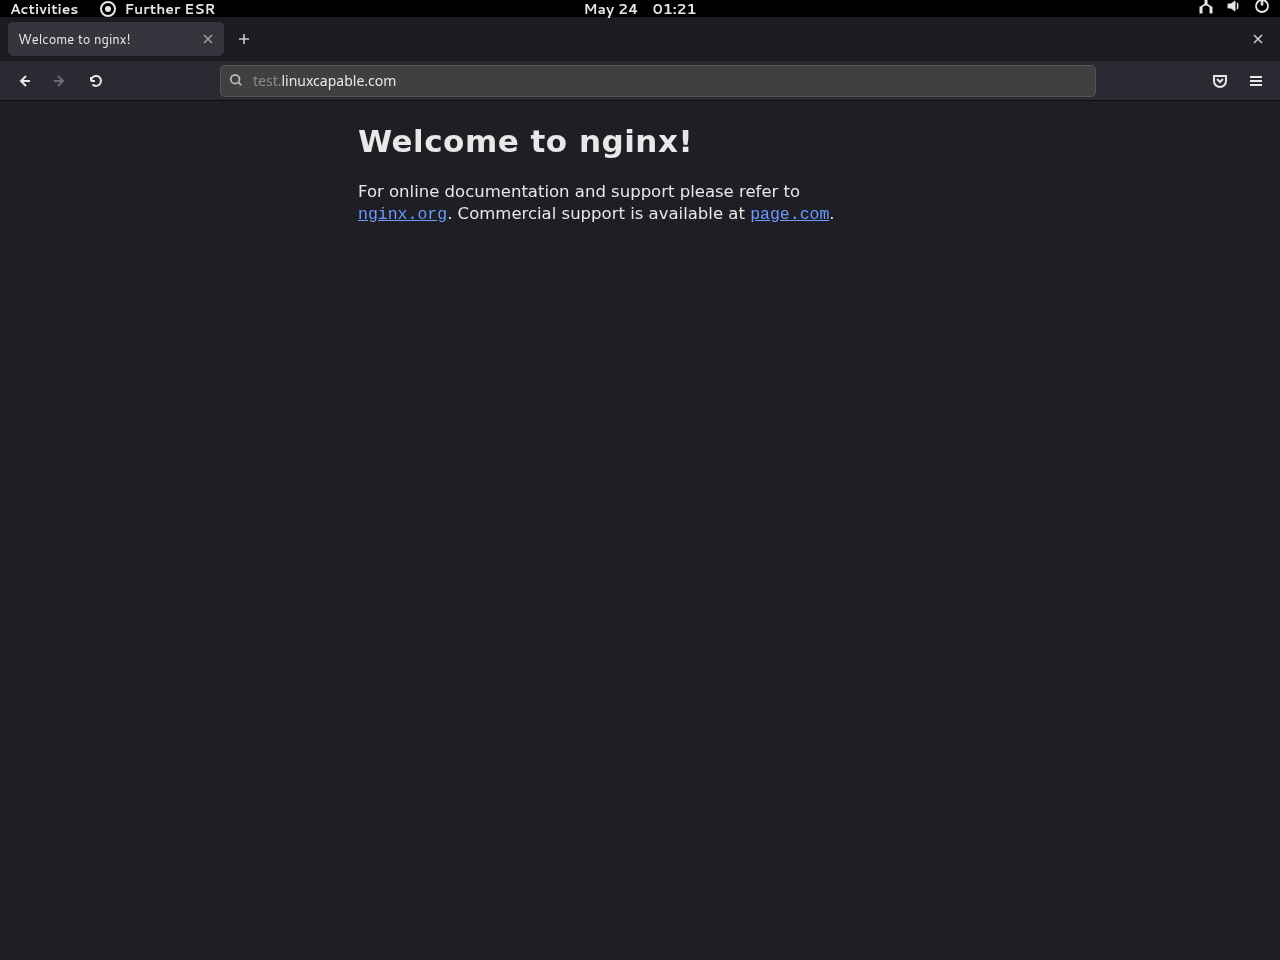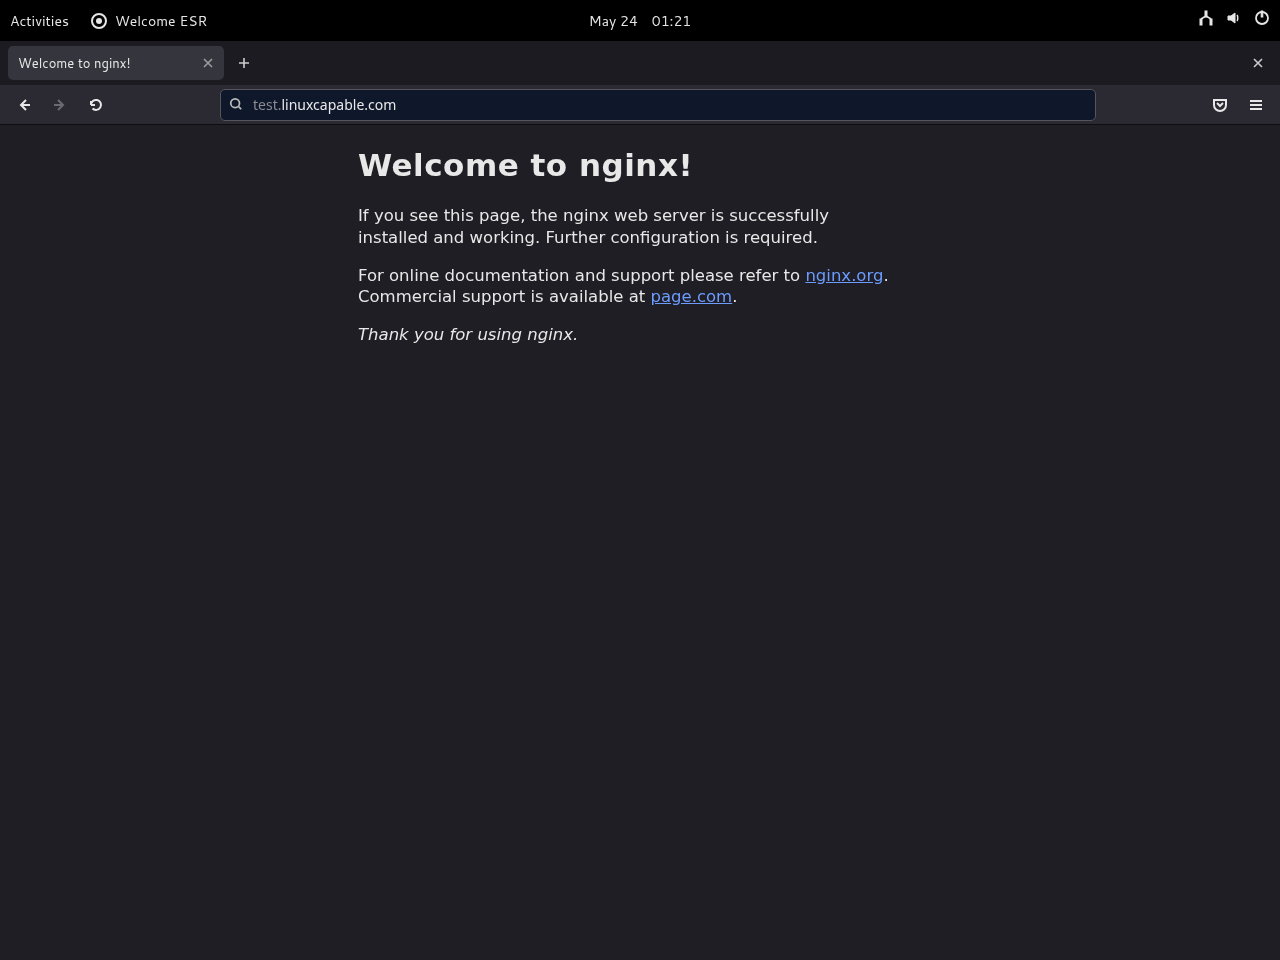--- a/index.html
+++ b/index.html
@@ -1,27 +1,27 @@
 <!DOCTYPE html>
 <html><head>
 <meta charset="utf-8">
 <style>
   * { margin: 0; padding: 0; box-sizing: border-box; }
   html, body { width: 1280px; height: 960px; overflow: hidden; font-family: "Cantarell", "Segoe UI", sans-serif; }
   body { background: #1e1e24; color: #fff; }
 
   
   .gnome-bar {
-    height: 41px;
+    height: 17px;
     background: #000;
     display: flex;
     align-items: center;
     padding: 0 10px;
     font-size: 14px;
-    font-weight: 400;
+    font-weight: 700;
     color: #e6e6e6;
   }
   .gnome-left { display: flex; align-items: center; gap: 22px; }
   .gnome-app { display: flex; align-items: center; gap: 8px; }
   .gnome-center { position: absolute; left: 50%; transform: translateX(-50%); display:flex; gap:14px; }
   .gnome-right { margin-left: auto; display: flex; align-items: center; gap: 12px; }
   .status-icon svg { width: 16px; height: 16px; stroke: #e6e6e6; fill: #e6e6e6; }
 
   
   .tabstrip {
@@ -65,21 +65,21 @@
     width: 32px; height: 32px;
     display:flex; align-items:center; justify-content:center;
     border-radius:4px;
   }
   .nav-btn svg { width:16px; height:16px; stroke:#e8e8e8; fill:none; stroke-width:2; }
   .nav-btn.disabled svg { stroke:#6a6a72; }
   .nav-spacer-l { width: 100px; }
   .urlbar {
     flex: 0 0 876px;
     height: 32px;
-    background: #0f172a;
+    background: #404040;
     border: 1px solid #55555c;
     border-radius: 5px;
     display:flex;
     align-items:center;
     padding: 0 8px;
     gap: 10px;
   }
   .urlbar svg { width:14px; height:14px; stroke:#bbb; fill:none; stroke-width:2;}
   .url-text { font-size: 14px; font-family: system-ui, sans-serif; }
   .url-dim { color:#8b8b92; }
@@ -102,42 +102,42 @@
     font-weight: 800;
     margin-bottom: 22px;
     letter-spacing: 0.5px;
   }
   .page-inner p {
     font-size: 16.5px;
     line-height: 1.32;
     margin-bottom: 16px;
     max-width: 540px;
   }
-  .page-inner a { color:#6c9cff; text-decoration: underline; }
+  .page-inner a { color:#6c9cff; text-decoration: underline; font-family: Liberation Mono, monospace; }
   .page-inner em { font-style: italic; }
 
   .ff-icon {
     width:16px; height:16px; border-radius:50%;
     border:2px solid #e6e6e6; position:relative;
     display:inline-block;
   }
   .ff-icon::after{
     content:""; position:absolute; inset:3px; border-radius:50%;
     background:#e6e6e6;
   }
 </style>
 </head>
 <body>
 
 <div class="gnome-bar">
   <div class="gnome-left">
     <span>Activities</span>
     <span class="gnome-app">
       <span class="ff-icon"></span>
-      <span>Welcome ESR</span>
+      <span>Further ESR</span>
     </span>
   </div>
   <div class="gnome-center">
     <span>May 24</span>
     <span>01:21</span>
   </div>
   <div class="gnome-right">
     <span class="status-icon">
       <svg viewBox="0 0 16 16">
           <rect x="7" y="1" width="2" height="6"></rect>
@@ -220,19 +220,17 @@
   <div class="nav-btn">
     <svg viewBox="0 0 16 16">
         <path d="M2 4h12M2 8h12M2 12h12"></path>
       </svg>
   </div>
 </div>
 
 <div class="page">
   <div class="page-inner">
     <h1>Welcome to nginx!</h1>
-    <p>If you see this page, the nginx web server is successfully installed and working. Further configuration is required.</p>
     <p>
       <span>For online documentation and support please refer to </span><a href="#">nginx.org</a><span>. Commercial support is available at </span><a href="#">page.com</a><span>.</span>
     </p>
-    <p><em>Thank you for using nginx.</em></p>
   </div>
 </div>
 
 </body></html>

